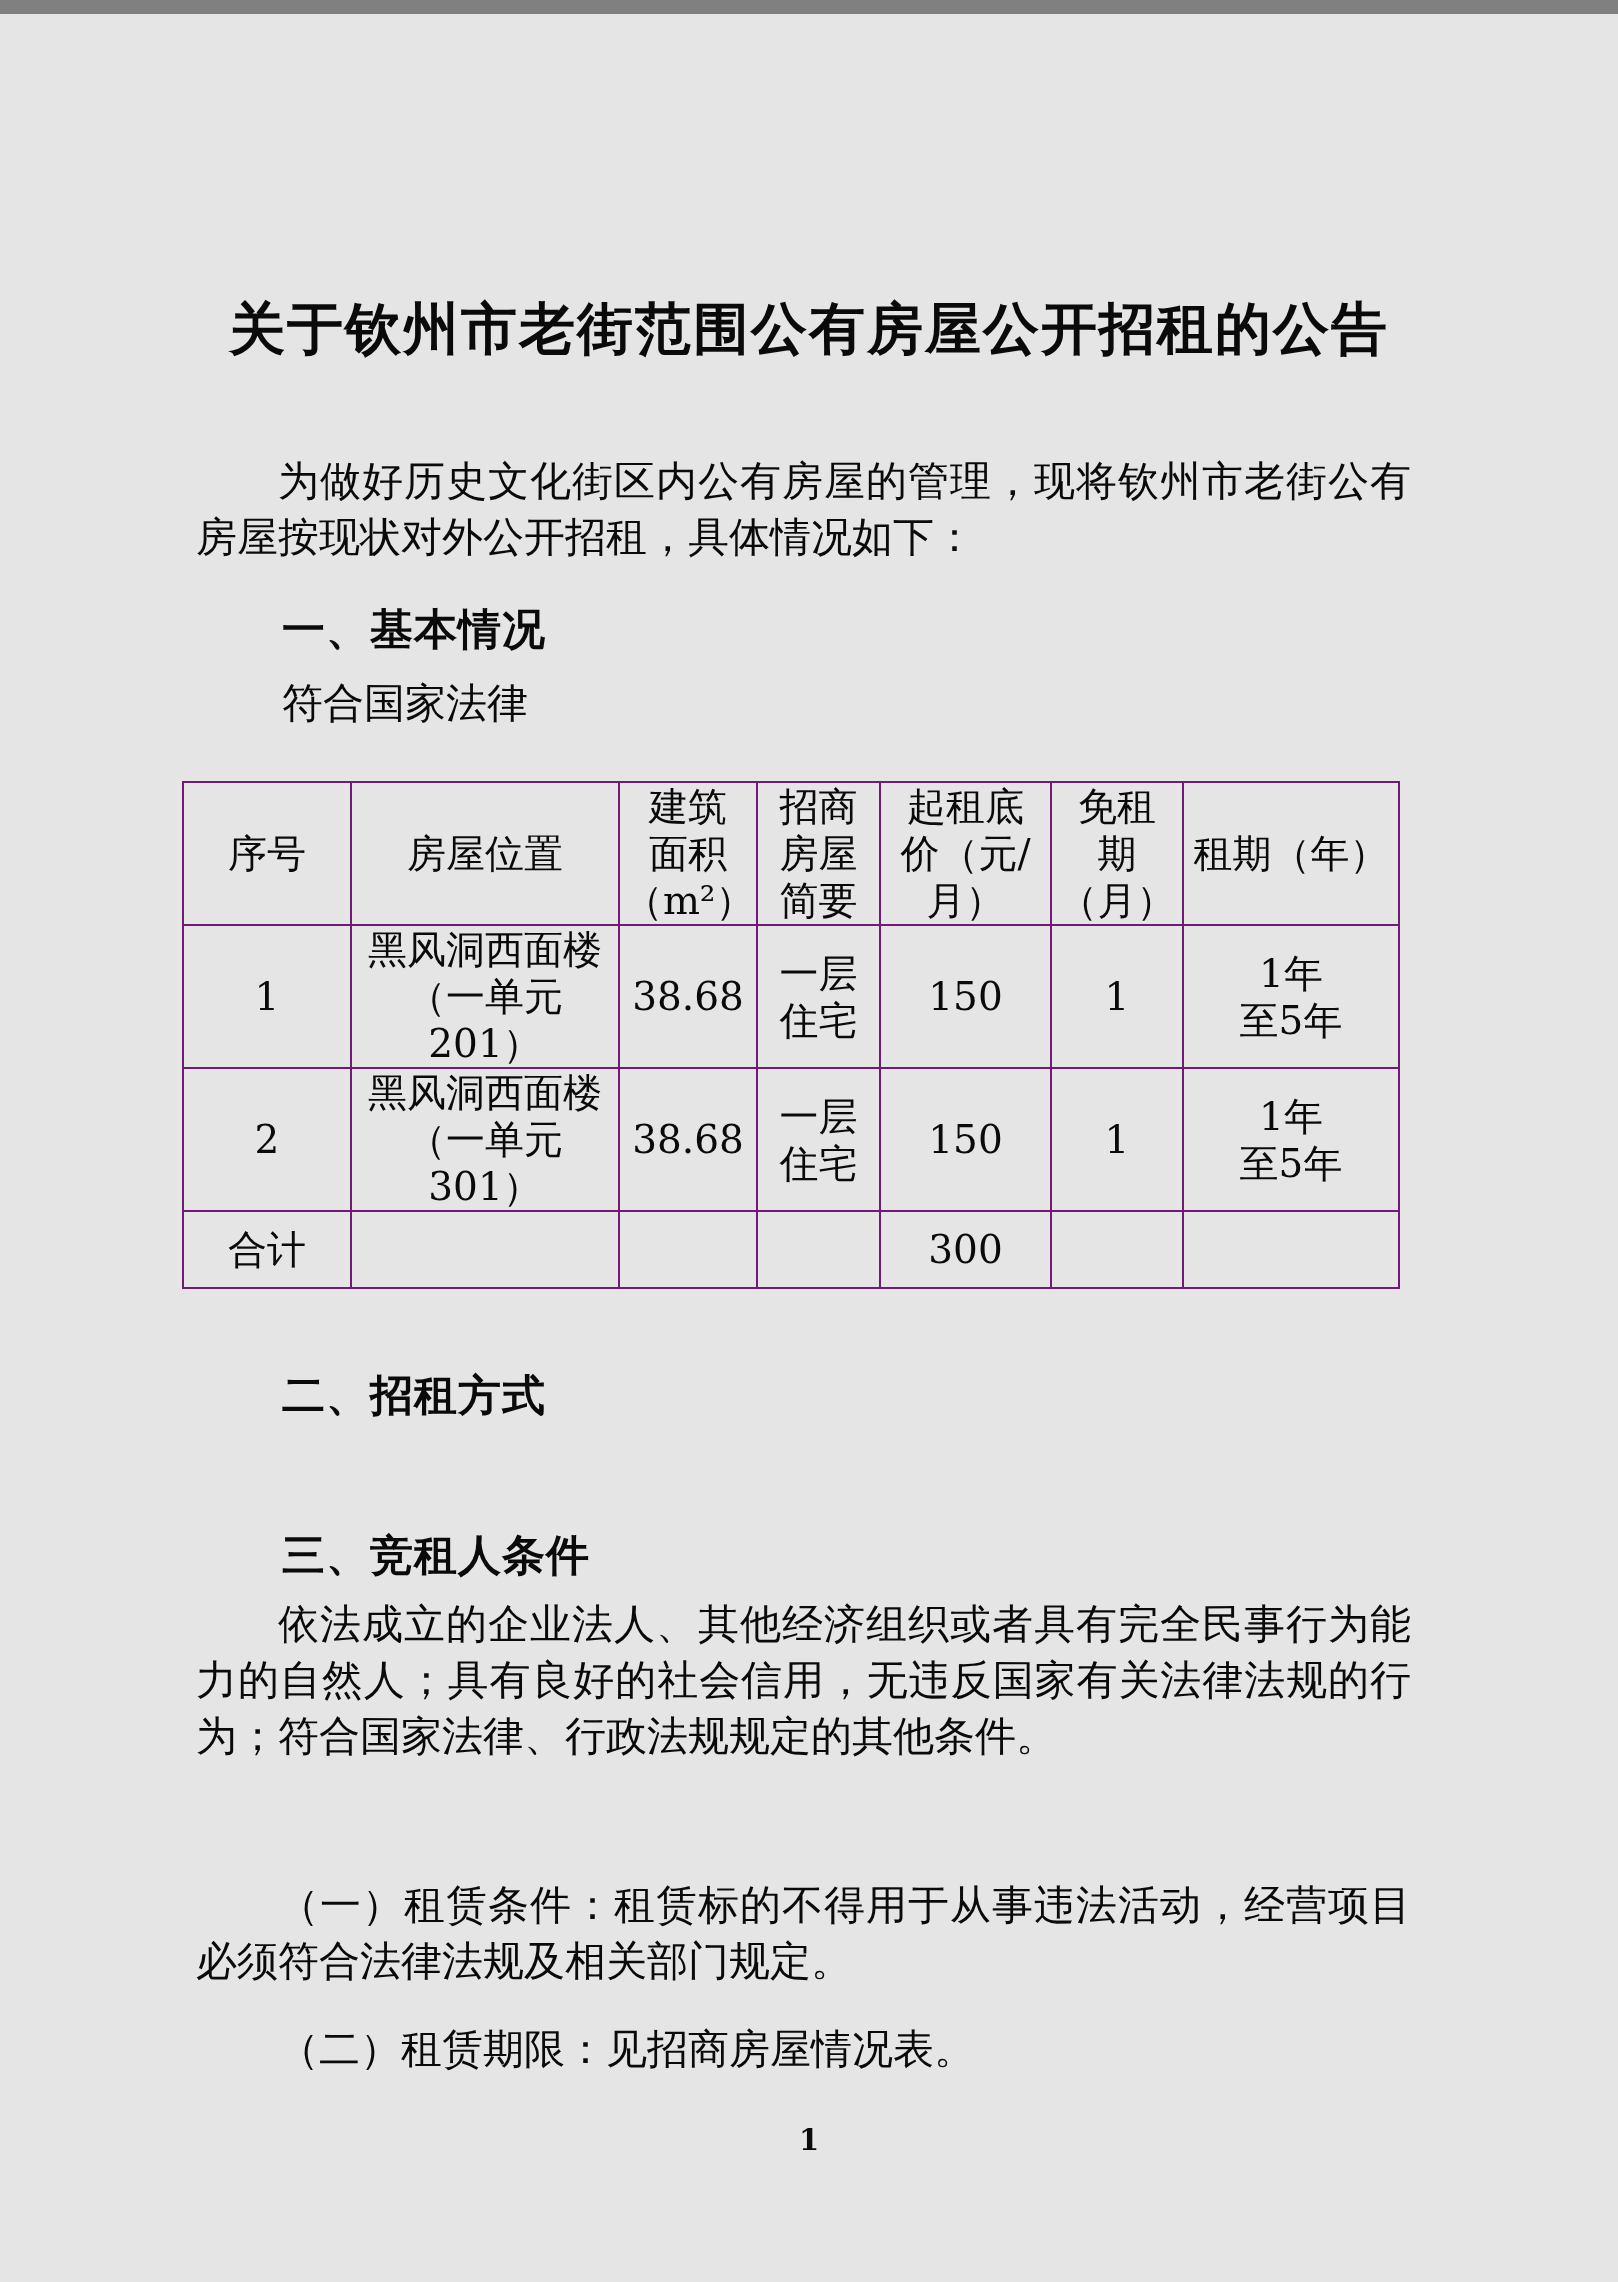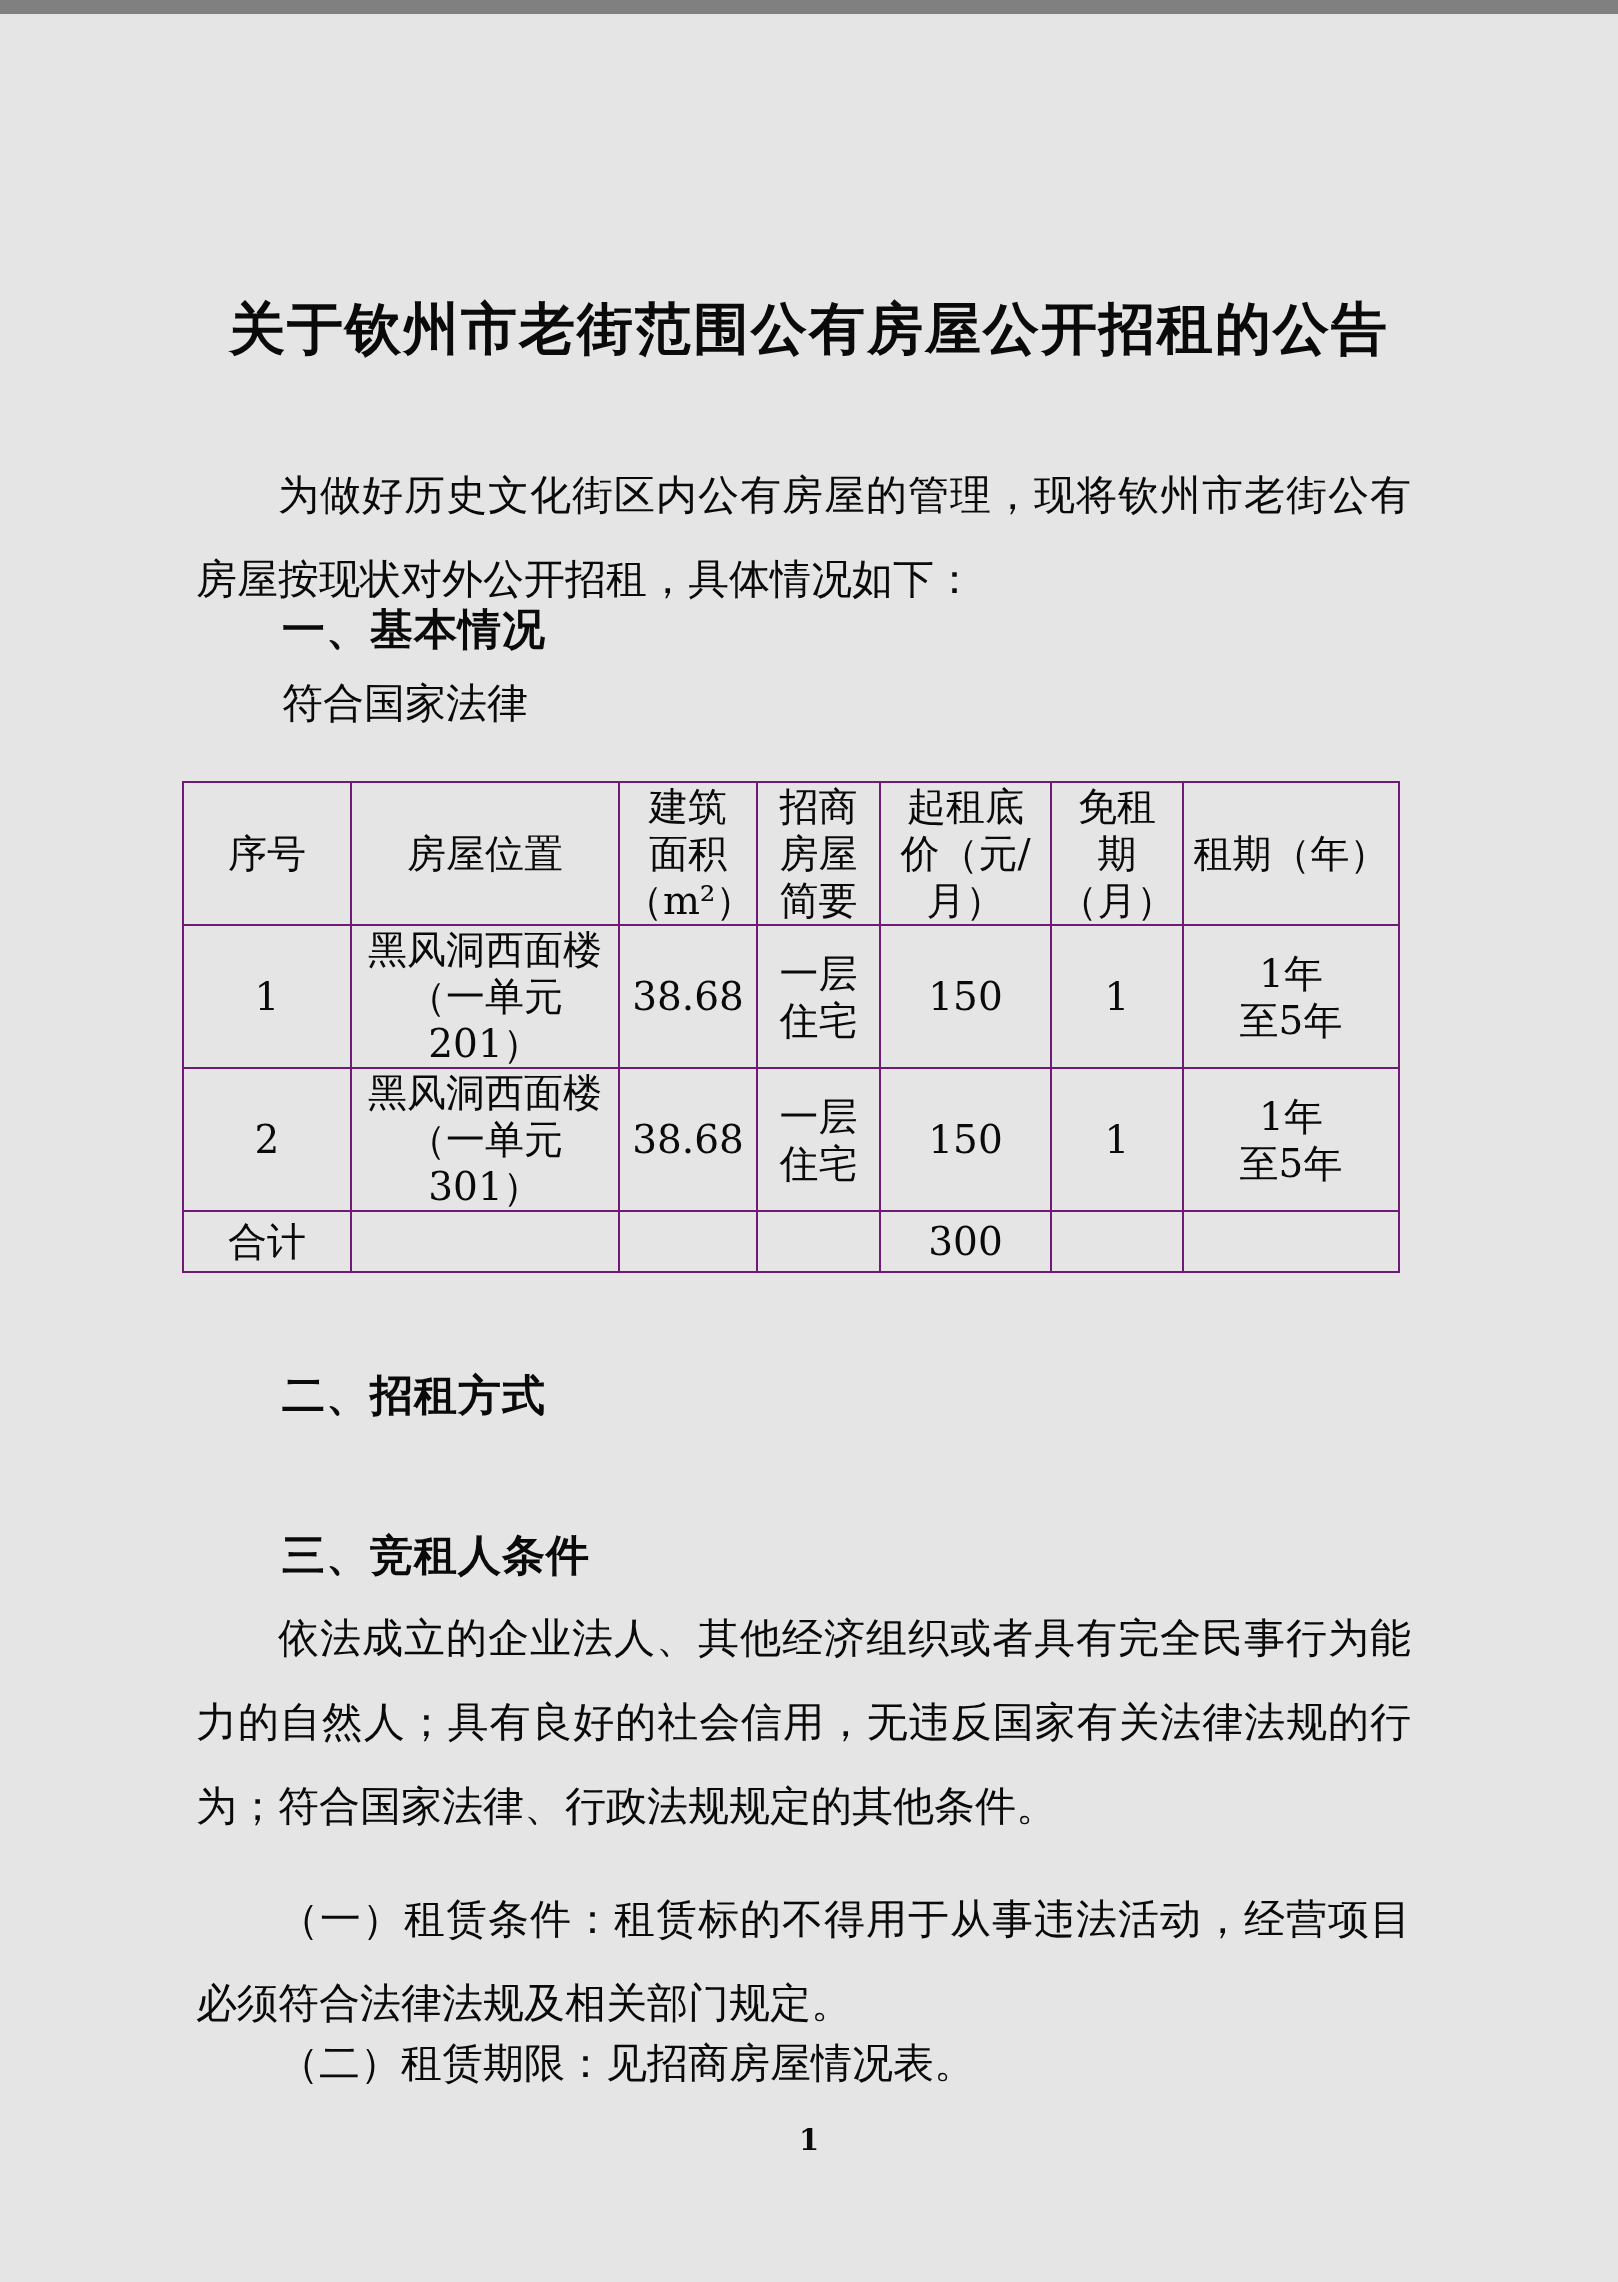--- a/index.html
+++ b/index.html
@@ -23,21 +23,21 @@
     font-size: 56px;
     letter-spacing: 2px;
     line-height: 69px;
   }
   .body-text {
     position: absolute;
     left: 196px;
     width: 1215px;
     margin: 0;
     font-size: 41px;
-    line-height: 84px;
+    line-height: 56px;
     text-align: justify;
     text-indent: 82px;
   }
   .sec-heading {
     position: absolute;
     left: 282px;
     margin: 0;
     font-family: "DejaVu Sans", sans-serif;
     font-weight: bold;
     font-size: 43px;
@@ -78,21 +78,21 @@
     font-size: 39px;
     font-weight: normal;
     line-height: 47px;
     white-space: pre-line;
     padding: 0 3.9px;
     overflow: hidden;
   }
   table.housing thead tr { height: 139px; }
   table.housing thead th { border-bottom-width: 2.9px; }
   table.housing tbody tr { height: 98px; }
-  table.housing tbody tr.total-row { height: 61px; }
+  table.housing tbody tr.total-row { height: 77px; }
   table.housing tbody tr.total-row td { border-top-width: 2.9px; line-height: 55px; }
 
   .page-number {
     position: absolute;
     top: 2109px; left: 0; right: 0;
     text-align: center;
     font-weight: bold;
     font-size: 29px;
   }
 </style>

